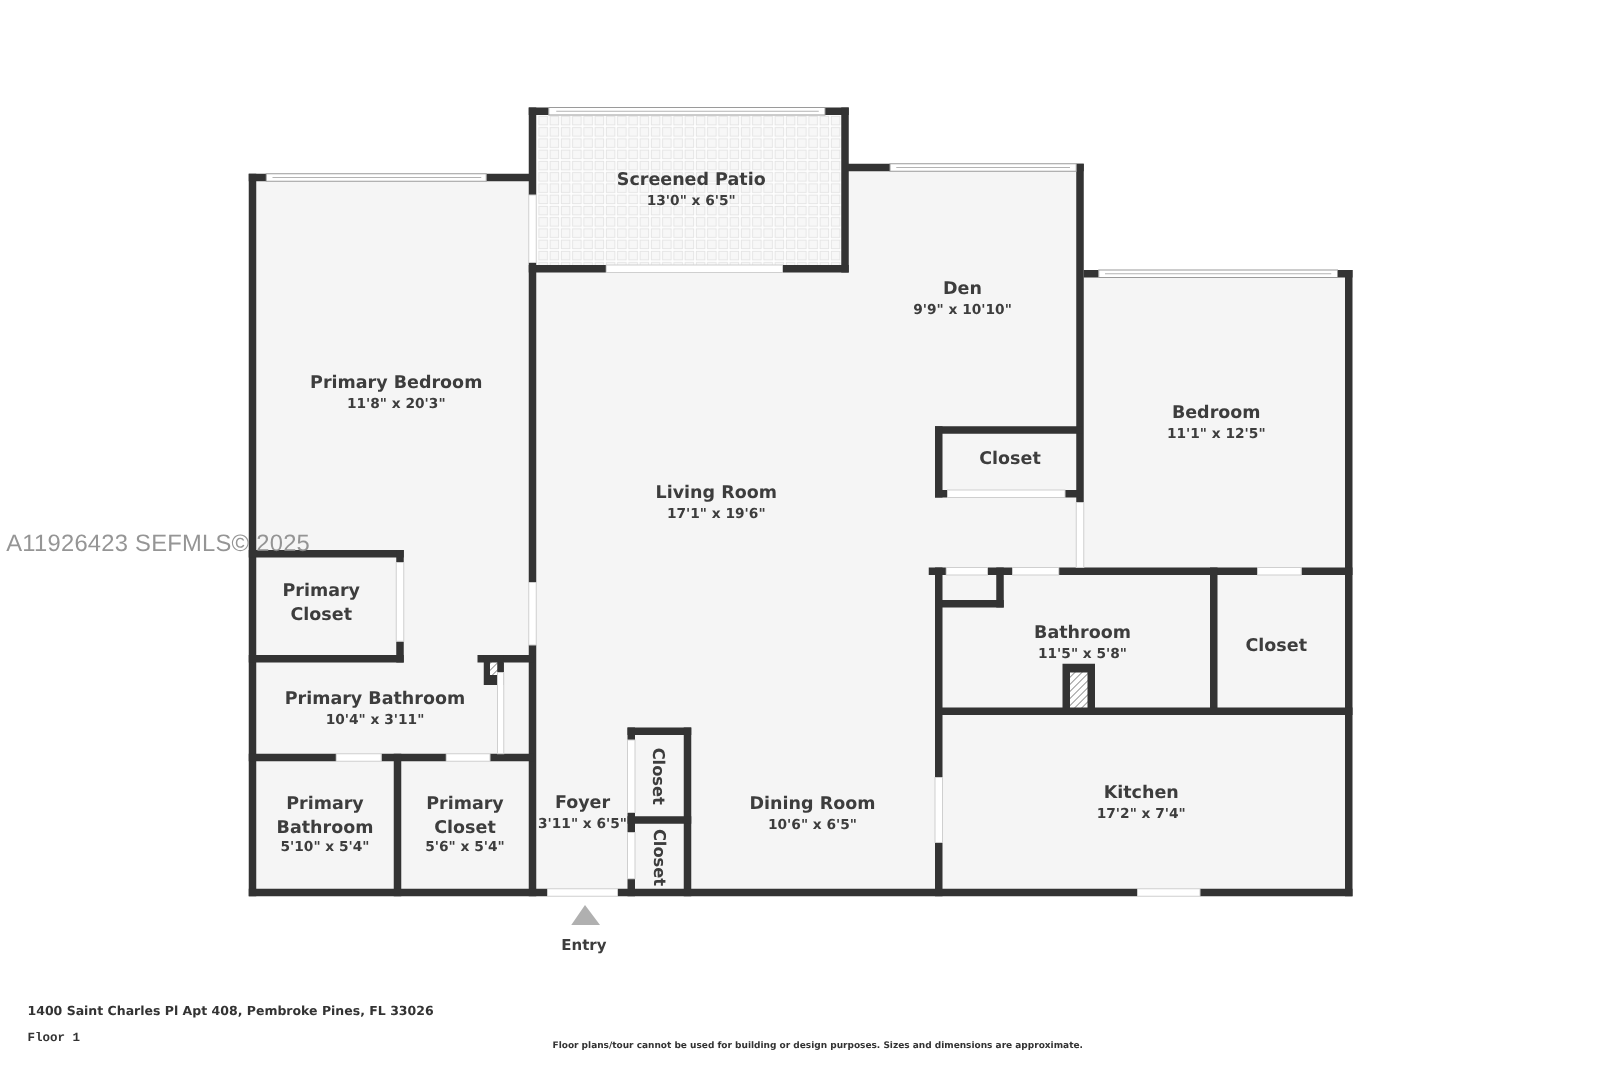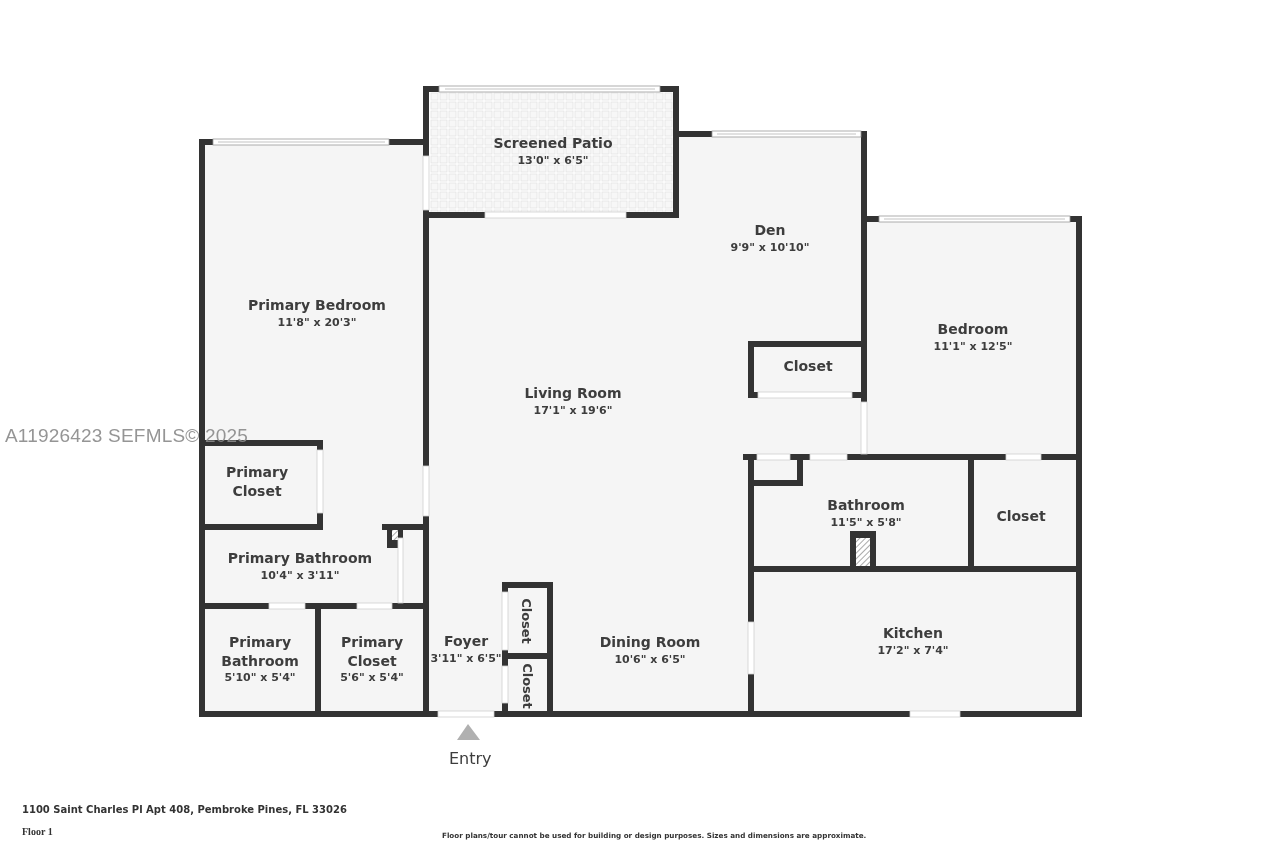--- a/index.html
+++ b/index.html
@@ -5,24 +5,24 @@
   html, body { margin: 0; padding: 0; background: #ffffff; }
   body { width: 1280px; height: 853px; position: relative; overflow: hidden; font-family: "DejaVu Sans", sans-serif; }
   #plan { position: absolute; left: 0; top: 0; width: 1280px; height: 853px; }
   .room-name { font-family: "DejaVu Sans", sans-serif; font-weight: bold; font-size: 14px; fill: #3d3d3d; }
   .room-dim { font-family: "DejaVu Sans", sans-serif; font-weight: bold; font-size: 11px; fill: #3d3d3d; }
   .wall { fill: #333333; }
   .floor { fill: #f5f5f5; }
   .opening { fill: #ffffff; stroke: #cfcfcf; stroke-width: 0.8; }
   .window { fill: #ffffff; stroke: #9a9a9a; stroke-width: 0.8; }
   .footer-addr { position: absolute; left: 22px; top: 804px; font-size: 10px; font-weight: bold; color: #333; font-family: "DejaVu Sans", sans-serif; }
-  .footer-floor { position: absolute; left: 22px; top: 826px; font-size: 10px; font-weight: bold; color: #333; font-family: Liberation Serif, serif; }
+  .footer-floor { position: absolute; left: 22px; top: 826px; font-size: 10px; font-weight: bold; color: #333; font-family: Liberation Mono, monospace; }
   .footer-disclaimer { position: absolute; left: 442px; top: 831px; font-size: 7.2px; font-weight: bold; color: #333; font-family: "DejaVu Sans", sans-serif; }
   .watermark { position: absolute; left: 5px; top: 425px; font-size: 19px; color: #8a8a8a; font-family: "Liberation Sans", sans-serif; letter-spacing: 0.2px; opacity: 0.9; }
-  .entry-label { position: absolute; left: 449px; top: 749px; font-size: 16px; font-weight: normal; color: #3d3d3d; font-family: "DejaVu Sans", sans-serif; }
+  .entry-label { position: absolute; left: 449px; top: 749px; font-size: 12px; font-weight: bold; color: #3d3d3d; font-family: "DejaVu Sans", sans-serif; }
 </style>
 </head>
 <body>
 
 <svg id="plan" viewBox="0 0 1280 853" xmlns="http://www.w3.org/2000/svg">
   <defs>
     <pattern id="tile" x="430" y="92" width="9" height="9" patternUnits="userSpaceOnUse">
       <rect width="9" height="9" fill="#ffffff"></rect>
       <rect x="1" y="1" width="7" height="7" fill="#f7f7f7" stroke="#e2e2e2" stroke-width="0.7"></rect>
     </pattern>
@@ -215,15 +215,15 @@
     <text class="room-dim" x="650" y="663" text-anchor="middle">10'6" x 6'5"</text>
   </g>
   <g>
     <text class="room-name" x="913" y="638" text-anchor="middle">Kitchen</text>
     <text class="room-dim" x="913" y="654" text-anchor="middle">17'2" x 7'4"</text>
   </g>
 </svg>
 
 <div class="entry-label">Entry</div>
 <div class="watermark">A11926423  SEFMLS© 2025</div>
-<div class="footer-addr">1100 Saint Charles Pl Apt 408, Pembroke Pines, FL 33026</div>
+<div class="footer-addr">1400 Saint Charles Pl Apt 408, Pembroke Pines, FL 33026</div>
 <div class="footer-floor">Floor 1</div>
 <div class="footer-disclaimer">Floor plans/tour cannot be used for building or design purposes. Sizes and dimensions are approximate.</div>
 
 </body></html>

